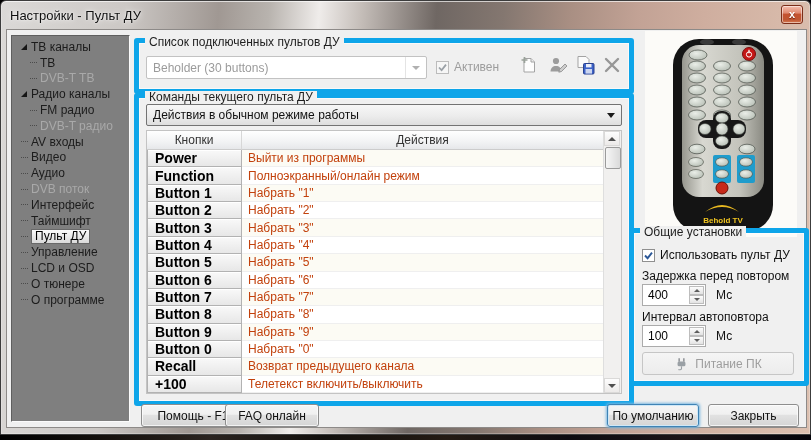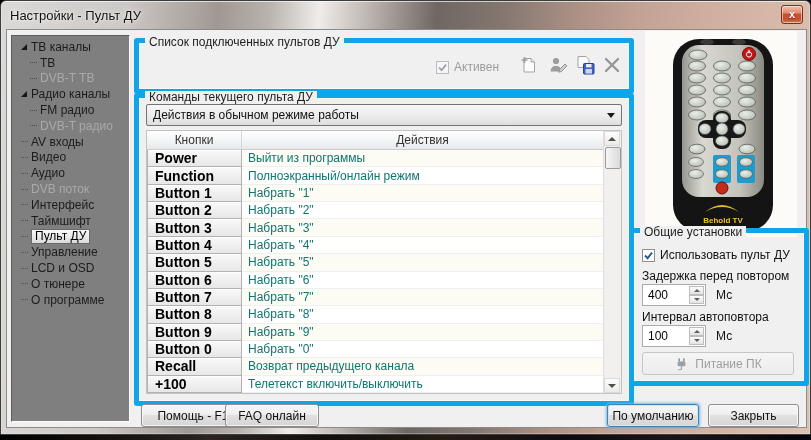--- a/index.html
+++ b/index.html
@@ -57,21 +57,21 @@
   .thead{position:absolute;left:0;right:17px;top:0;height:19px;display:flex;}
   .hcell{box-sizing:border-box;background:linear-gradient(#ffffff,#f2f3f4 60%,#e6e8ea);
     border-right:1px solid #d7d7d7;border-bottom:1px solid #cccccc;
     display:flex;align-items:center;justify-content:center;font-size:12px;color:#333;}
   .tbody{position:absolute;left:0;right:17px;top:19px;bottom:0;display:flex;flex-direction:column;}
   .trow{flex:1;display:flex;min-height:0;}
   .bcell{width:95px;box-sizing:border-box;border:1px solid #b2b2b2;border-top:none;
     background:linear-gradient(#f9f9f9,#e7e7e7);box-shadow:inset 0 1px 0 #fff;
     font-weight:bold;font-size:14px;color:#000;display:flex;align-items:center;padding-left:7px;}
   .acell{flex:1;box-sizing:border-box;border-bottom:1px solid #efefef;background:#fff;
-    font-size:12px;color:#0f766e;display:flex;align-items:center;padding-left:6px;white-space:nowrap;overflow:hidden;}
+    font-size:12px;color:#c2410c;display:flex;align-items:center;padding-left:6px;white-space:nowrap;overflow:hidden;}
   .trow:nth-child(odd) .acell{background:#fcfbf4;}
   .sbar{position:absolute;right:0;top:0;bottom:0;width:17px;background:#f1f0ef;border-left:1px solid #dedede;}
   .sbtn{position:absolute;left:0px;width:16px;height:15px;background:linear-gradient(#fdfdfd,#eceae9);
     border:1px solid #dad9d8;box-sizing:border-box;display:flex;align-items:center;justify-content:center;}
   .arr-up-s{width:0;height:0;border-left:4px solid transparent;border-right:4px solid transparent;border-bottom:4px solid #4f4f4f;}
   .arr-dn-s{width:0;height:0;border-left:4px solid transparent;border-right:4px solid transparent;border-top:4px solid #4f4f4f;}
   .sthumb{position:absolute;left:1px;top:16px;width:14px;height:20px;border:1px solid #9b9b9b;border-radius:2px;
     background:linear-gradient(90deg,#f6f6f6,#dadada);}
   
   .photo{position:absolute;left:638px;top:1px;width:152px;height:206px;background:#fcfbf9;}
@@ -173,20 +173,26 @@
             <span>О тюнере</span>
           </div>
         <div class="tree-item lvl0">
             <span class="dash"></span>
             <span>О программе</span>
           </div>
       </div>
 
       <div class="grp" style="left:127px;top:8px;width:490px;height:46px;">
         <div class="glabel">Список подключенных пультов ДУ</div>
+        <div class="combo" style="left:7px;top:13px;width:281px;height:23px;">
+          <span>Beholder (30 buttons)</span>
+          <span class="arrowzone">
+              <span class="arr-down-gray"></span>
+            </span>
+        </div>
         <div class="cbrow disabled" style="left:297px;top:17px;">
           <span class="cbx">
             <svg width="11" height="11" viewBox="0 0 11 11">
                 <path d="M2 5.5l2.6 2.7L9 2.6" fill="none" stroke="#9aa0a6" stroke-width="1.8"></path>
               </svg>
           </span>
           <span>Активен</span>
         </div>
         <div class="tool" style="left:377px;top:10px;">
           <svg width="22" height="22" viewBox="0 0 22 22">

